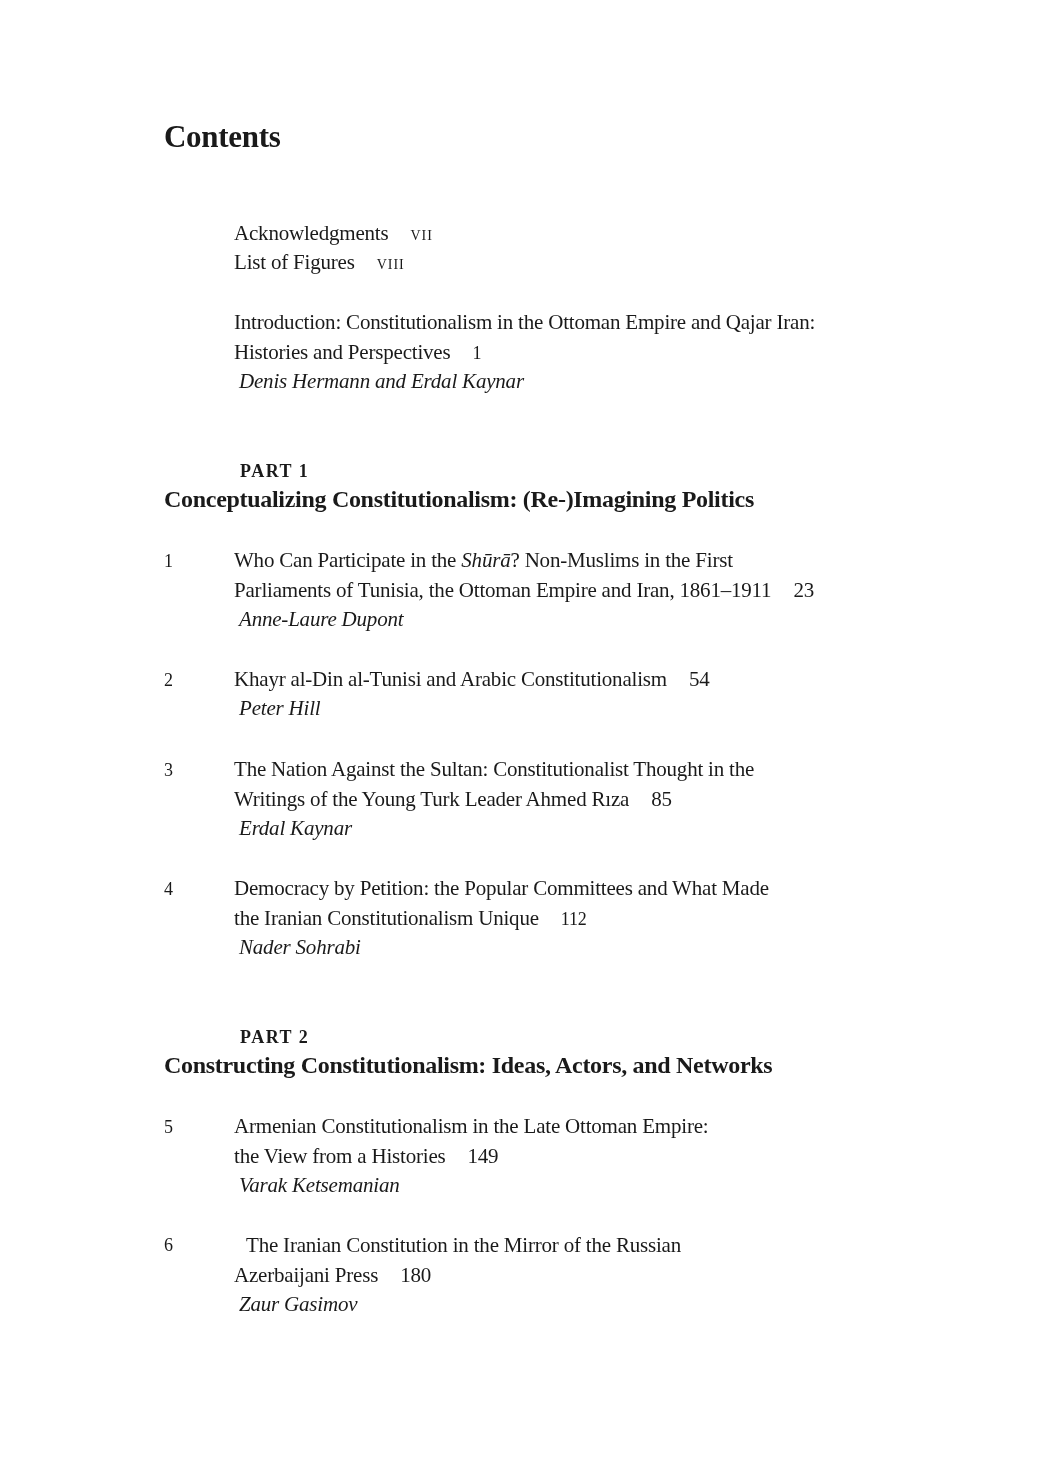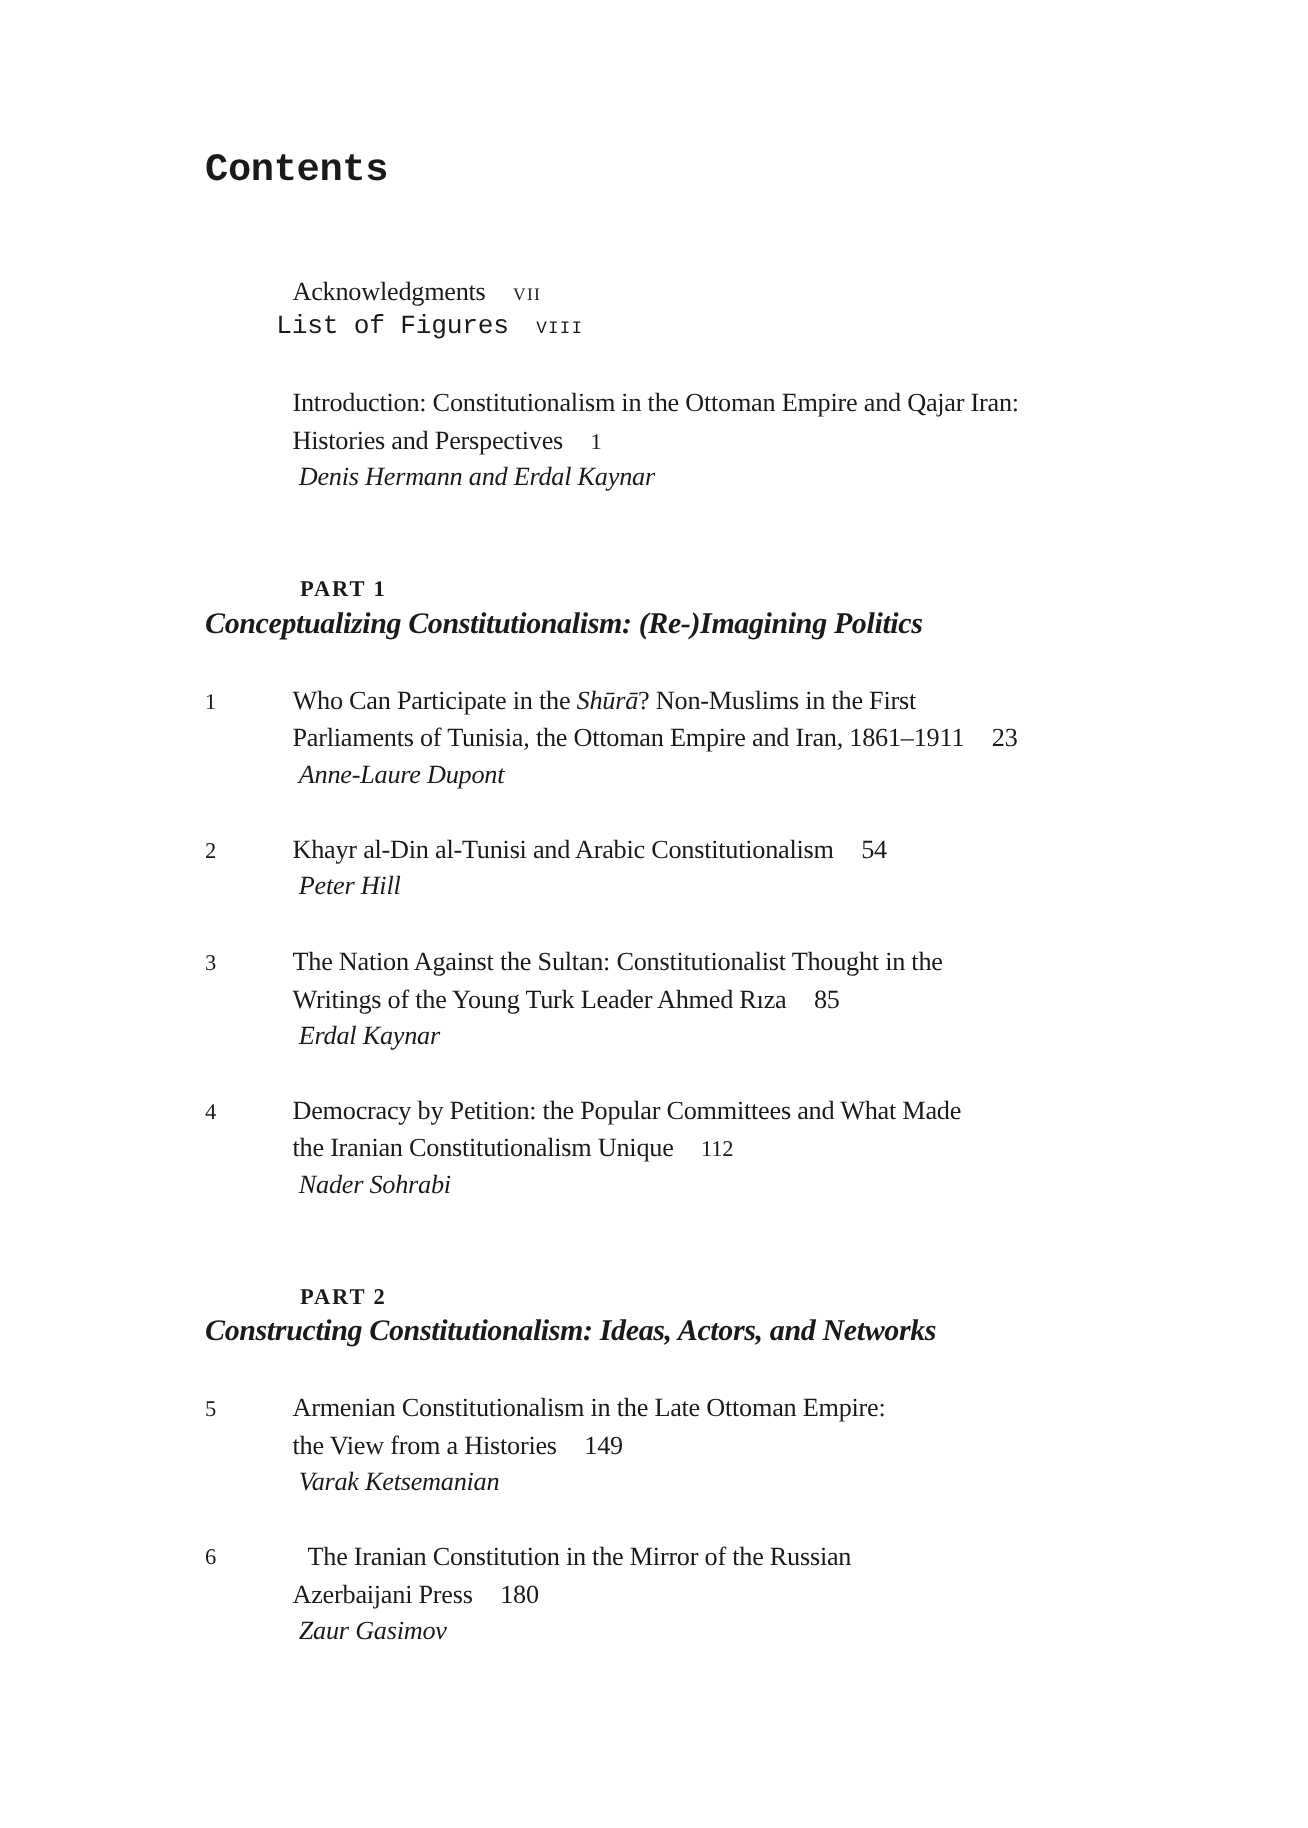--- a/index.html
+++ b/index.html
@@ -17,21 +17,20 @@
     }
     .page-title {
       position: absolute;
       left: 164px;
       top: 118px;
       font-size: 31px;
       font-weight: bold;
       letter-spacing: -0.3px;
       margin: 0;
       line-height: 1.2;
-      font-family: Liberation Mono, monospace;
     }
     .entry-line {
       position: absolute;
       font-size: 21px;
       line-height: 30px;
       white-space: nowrap;
       letter-spacing: -0.2px;
       margin-left: 20px;
     }
     .pg {
@@ -66,37 +65,36 @@
       left: 240px;
       font-size: 18px;
       font-weight: bold;
       letter-spacing: 1.5px;
       line-height: 24px;
     }
     .part-title {
       position: absolute;
       left: 164px;
       font-size: 24px;
-      font-style: italic;
       font-weight: bold;
       line-height: 32px;
       white-space: nowrap;
       letter-spacing: -0.3px;
     }
     em { font-style: italic; }
   </style>
 </head>
 <body>
 
 <h1 class="page-title">Contents</h1>
 
 <div class="entry-line" style="left:214px; top:218px;">
   <span>Acknowledgments</span><span class="pg roman">vii</span>
 </div>
-<div class="entry-line" style="left:201px; top:247px;font-family:Liberation Mono, monospace;">
+<div class="entry-line" style="left:214px; top:247px;">
   <span>List of Figures</span><span class="pg roman">viii</span>
 </div>
 
 <div>
   <div class="entry-line" style="left:214px; top:307px;">Introduction: Constitutionalism in the Ottoman Empire and Qajar Iran:</div>
   <div class="entry-line" style="left:214px; top:337px;">
     <span>Histories and Perspectives</span><span class="pg oldstyle">1</span>
   </div>
   <div class="author" style="left:239px; top:366px;">Denis Hermann and Erdal Kaynar</div>
 </div>

